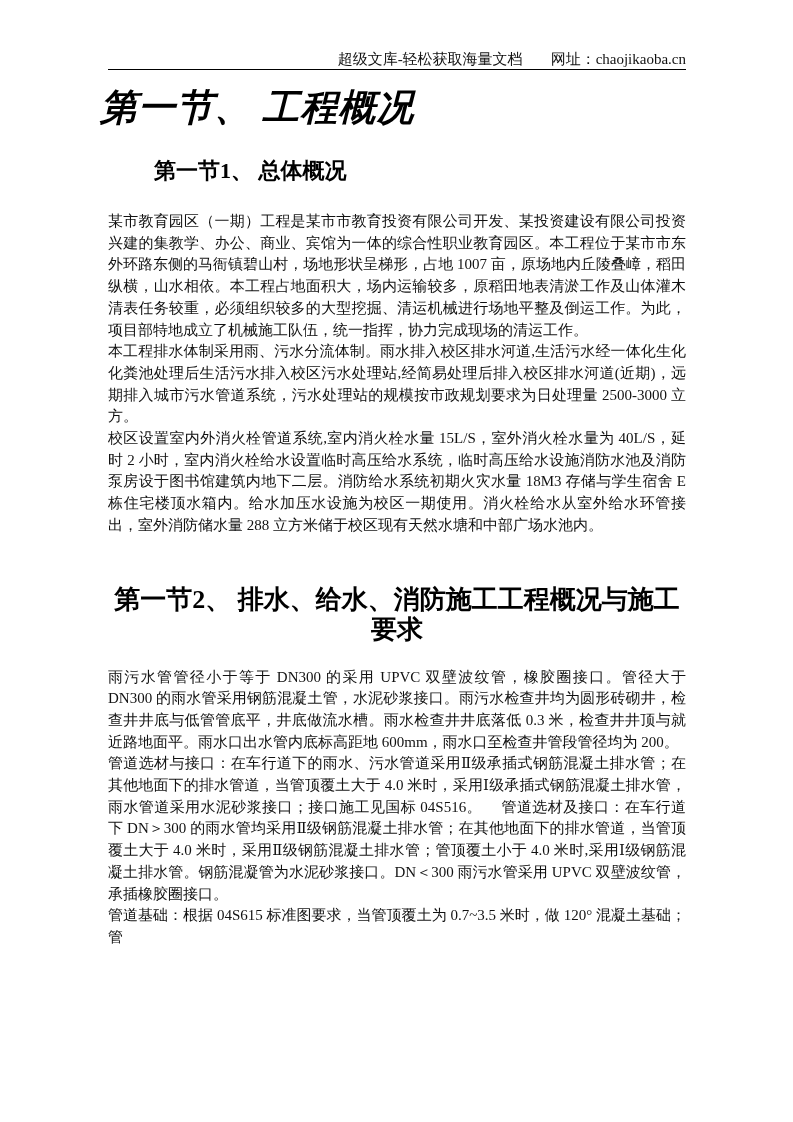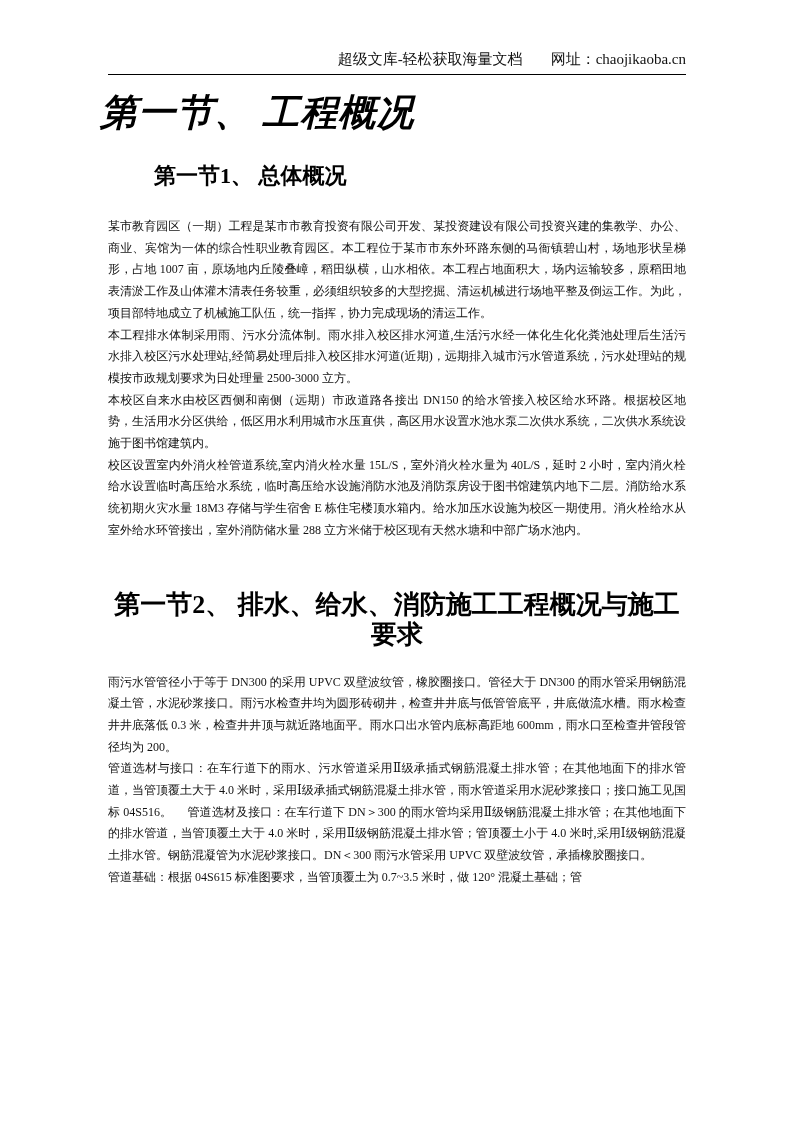--- a/index.html
+++ b/index.html
@@ -13,21 +13,20 @@
     height: 1122px;
     margin: 0 auto;
     background: #ffffff;
     color: #1a1a1a;
     font-family: "Liberation Serif", "DejaVu Serif", serif;
     overflow: hidden;
     box-sizing: border-box;
   }
   .page-header {
     margin: 50px 107px 0 108px;
-    padding-bottom: 5px;
     border-bottom: 1.5px solid #000000;
     text-align: right;
     font-size: 15px;
     line-height: 19px;
     color: #111111;
     white-space: nowrap;
   }
   .page-header .hdr-gap {
     display: inline-block;
     width: 28px;
@@ -55,21 +54,21 @@
   .h2-center {
     margin: 48px 0 0 0;
     text-align: center;
     font-size: 26px;
     line-height: 30px;
     font-weight: bold;
     color: #000000;
   }
   .body-text {
     margin-top: 25px;
-    font-size: 12px;
+    font-size: 15px;
     line-height: 21.7px;
     text-align: justify;
     text-justify: inter-ideograph;
     color: #111111;
   }
   .body-text p {
     margin: 0;
     padding: 0;
   }
   .body-text-2 {
@@ -90,21 +89,20 @@
 
   <div class="content">
 
     <h1 class="doc-title">第一节、 工程概况</h1>
 
     <h2 class="h2-left">第一节1、 总体概况</h2>
 
     <div class="body-text">
       <p>某市教育园区（一期）工程是某市市教育投资有限公司开发、某投资建设有限公司投资兴建的集教学、办公、商业、宾馆为一体的综合性职业教育园区。本工程位于某市市东外环路东侧的马衙镇碧山村，场地形状呈梯形，占地 1007 亩，原场地内丘陵叠嶂，稻田纵横，山水相依。本工程占地面积大，场内运输较多，原稻田地表清淤工作及山体灌木清表任务较重，必须组织较多的大型挖掘、清运机械进行场地平整及倒运工作。为此，项目部特地成立了机械施工队伍，统一指挥，协力完成现场的清运工作。</p>
       <p>本工程排水体制采用雨、污水分流体制。雨水排入校区排水河道,生活污水经一体化生化化粪池处理后生活污水排入校区污水处理站,经简易处理后排入校区排水河道(近期)，远期排入城市污水管道系统，污水处理站的规模按市政规划要求为日处理量 2500-3000 立方。</p>
-      <p>本校区自来水由校区西侧和南侧（远期）市政道路各接出 DN150 的给水管接入校区给水环路。根据校区地势，生活用水分区供给，低区用水利用城市水压直供，高区用水设置水池水泵二次供水系统，二次供水系统设施于图书馆建筑内。</p>
       <p>校区设置室内外消火栓管道系统,室内消火栓水量 15L/S，室外消火栓水量为 40L/S，延时 2 小时，室内消火栓给水设置临时高压给水系统，临时高压给水设施消防水池及消防泵房设于图书馆建筑内地下二层。消防给水系统初期火灾水量 18M3 存储与学生宿舍 E 栋住宅楼顶水箱内。给水加压水设施为校区一期使用。消火栓给水从室外给水环管接出，室外消防储水量 288 立方米储于校区现有天然水塘和中部广场水池内。</p>
     </div>
 
     <h2 class="h2-center">第一节2、 排水、给水、消防施工工程概况与施工要求</h2>
 
     <div class="body-text body-text-2">
       <p>雨污水管管径小于等于 DN300 的采用 UPVC 双壁波纹管，橡胶圈接口。管径大于 DN300 的雨水管采用钢筋混凝土管，水泥砂浆接口。雨污水检查井均为圆形砖砌井，检查井井底与低管管底平，井底做流水槽。雨水检查井井底落低 0.3 米，检查井井顶与就近路地面平。雨水口出水管内底标高距地 600mm，雨水口至检查井管段管径均为 200。</p>
       <p>管道选材与接口：在车行道下的雨水、污水管道采用Ⅱ级承插式钢筋混凝土排水管；在其他地面下的排水管道，当管顶覆土大于 4.0 米时，采用Ⅰ级承插式钢筋混凝土排水管，雨水管道采用水泥砂浆接口；接口施工见国标 04S516。　 管道选材及接口：在车行道下 DN＞300 的雨水管均采用Ⅱ级钢筋混凝土排水管；在其他地面下的排水管道，当管顶覆土大于 4.0 米时，采用Ⅱ级钢筋混凝土排水管；管顶覆土小于 4.0 米时,采用Ⅰ级钢筋混凝土排水管。钢筋混凝管为水泥砂浆接口。DN＜300 雨污水管采用 UPVC 双壁波纹管，承插橡胶圈接口。</p>
       <p>管道基础：根据 04S615 标准图要求，当管顶覆土为 0.7~3.5 米时，做 120° 混凝土基础；管</p>
     </div>

